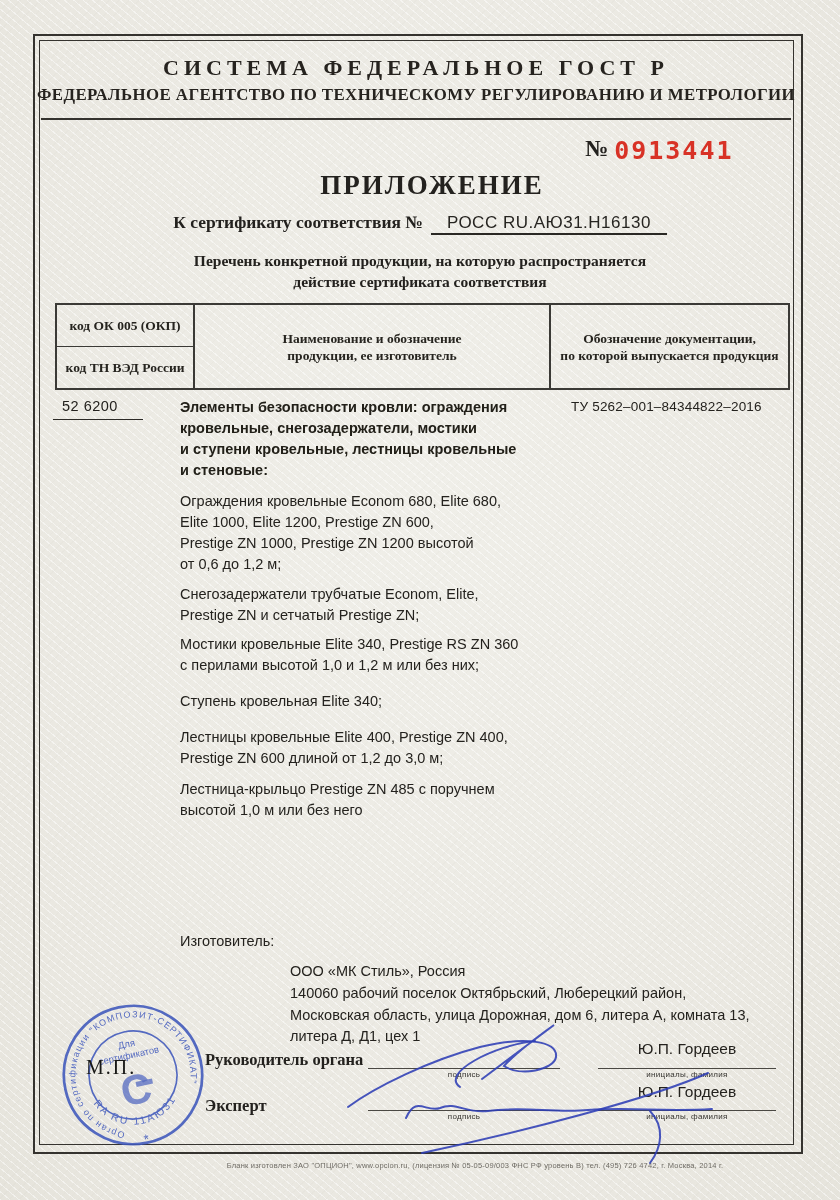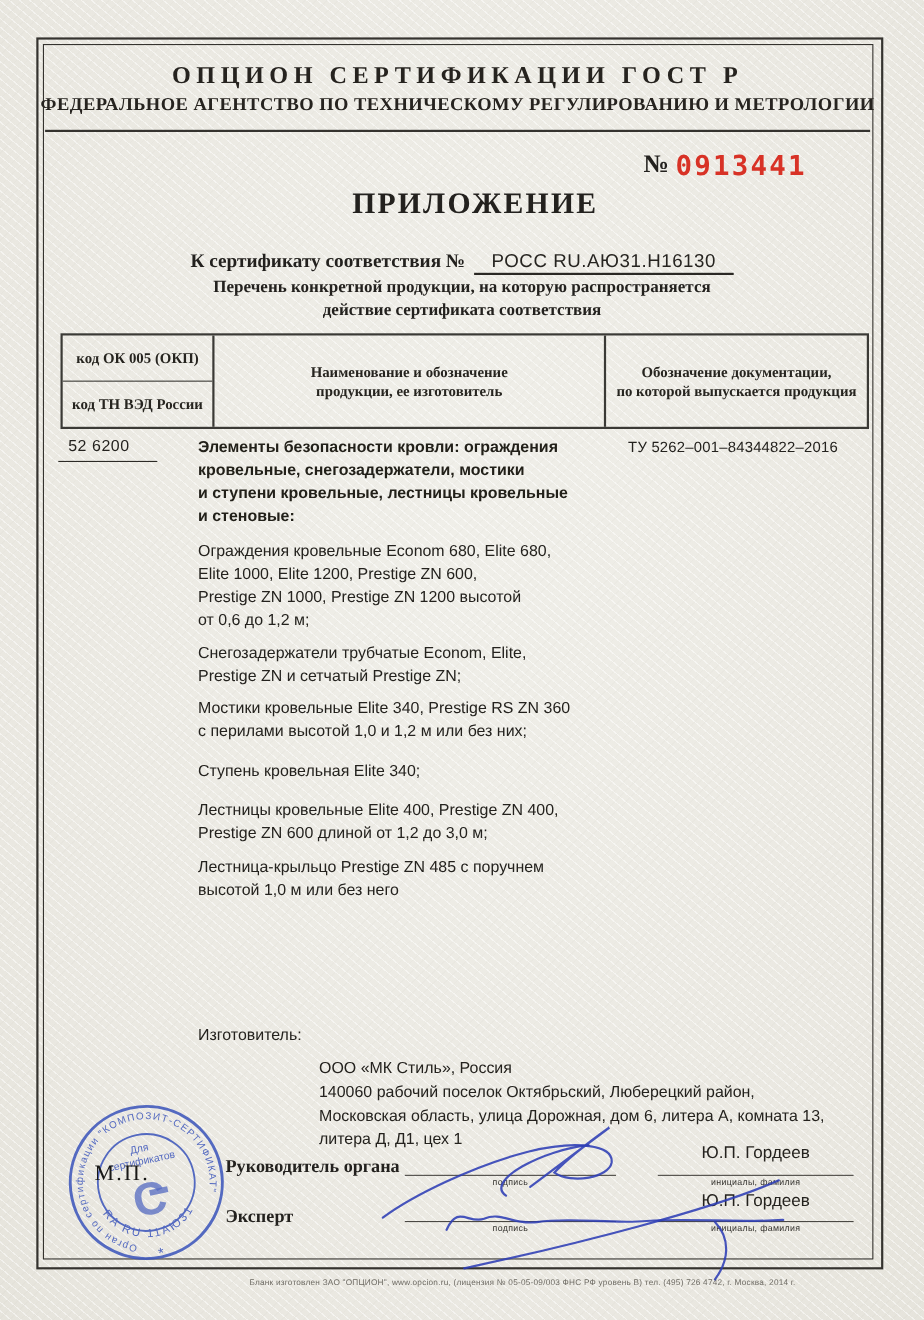--- a/index.html
+++ b/index.html
@@ -19,21 +19,21 @@
   .frame-inner{left:39px; top:40px; width:753px; height:1103px; border:1.5px solid #35332f;}
   
   .header-band{left:41px; top:42px; width:750px; height:76px; border-bottom:2px solid #35332f; text-align:center;}
   .hdr1{margin-top:13px; font-family:"Liberation Serif", serif; font-weight:bold; font-size:22px; letter-spacing:5px; color:#26231f;}
   .hdr2{margin-top:4px; font-family:"Liberation Serif", serif; font-weight:bold; font-size:16.5px; letter-spacing:0.4px; color:#26231f; transform:scaleX(1.02); }
   
   .form-no{left:585px; top:136px; white-space:nowrap;}
   .form-no .pref{font-family:"Liberation Serif", serif; font-size:23px; font-weight:bold; color:#23211e; vertical-align:top;}
   .form-no .num{font-family:"DejaVu Sans Mono", monospace; font-size:25px; font-weight:bold; letter-spacing:2px; color:#d83226; margin-left:6px;}
   .title{left:0; top:170px; width:840px; text-align:center; font-family:"Liberation Serif", serif; font-weight:bold; font-size:27px; letter-spacing:2px; color:#23211e;margin-left:12px;}
-  .cert-line{left:0; top:212px; width:840px; text-align:center; white-space:nowrap;margin-top:15px;}
+  .cert-line{left:0; top:212px; width:840px; text-align:center; white-space:nowrap;}
   .cert-line .lbl{font-family:"Liberation Serif", serif; font-weight:bold; font-size:17.5px; color:#23211e;}
   .cert-line .val{font-family:"Liberation Sans", sans-serif; font-size:17px; color:#262420; border-bottom:2px solid #2a2824; padding:0 16px 1px 16px; margin-left:8px; letter-spacing:0.5px;}
   .subtitle{left:0; top:250px; width:840px; text-align:center; font-family:"Liberation Serif", serif; font-weight:bold; font-size:15.5px; line-height:21px; color:#23211e; white-space:pre-line;}
   
   .tbl{left:55px; top:303px; width:735px; height:87px; border:2px solid #3b3a36; box-sizing:border-box; display:flex;}
   .tbl .c1{width:138px; border-right:2px solid #3b3a36; box-sizing:border-box; display:flex; flex-direction:column;justify-content:flex-end;}
   .tbl .c1 > div{flex:1; display:flex; align-items:center; justify-content:center;}
   .tbl .c1 .half-top{border-bottom:1.5px solid #3b3a36;}
   .tbl .c2{width:356px; border-right:2px solid #3b3a36; box-sizing:border-box; display:flex; align-items:center; justify-content:center;}
   .tbl .c3{flex:1; display:flex; align-items:center; justify-content:center;}
@@ -79,21 +79,21 @@
 </style>
 </head>
 <body>
 
 <div class="page">
 
   <div class="abs frame-outer"></div>
   <div class="abs frame-inner"></div>
 
   <div class="abs header-band">
-    <div class="hdr1">ОПЦИОН СЕРТИФИКАЦИИ ГОСТ Р</div>
+    <div class="hdr1">СИСТЕМА ФЕДЕРАЛЬНОЕ ГОСТ Р</div>
     <div class="hdr2">ФЕДЕРАЛЬНОЕ АГЕНТСТВО ПО ТЕХНИЧЕСКОМУ РЕГУЛИРОВАНИЮ И МЕТРОЛОГИИ</div>
   </div>
 
   <div class="abs form-no">
     <span class="pref">№</span><span class="num">0913441</span>
   </div>
 
   <div class="abs title">ПРИЛОЖЕНИЕ</div>
 
   <div class="abs cert-line">

